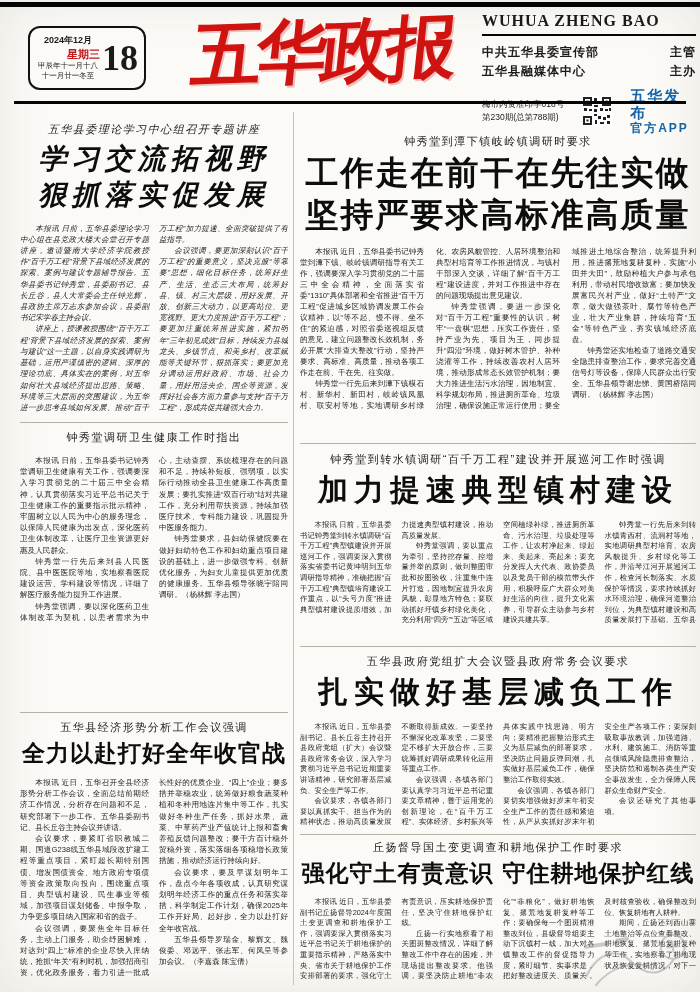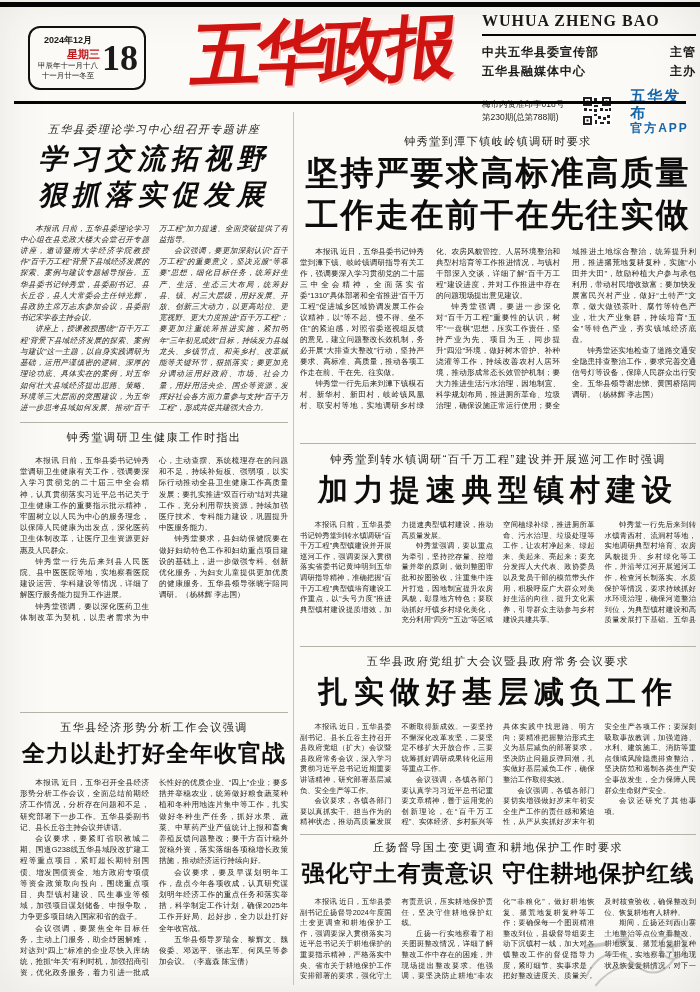--- a/index.html
+++ b/index.html
@@ -169,22 +169,22 @@
     <div class="body">
         <p class="para">本报讯 日前，五华县委理论学习中心组在县党政大楼大会堂召开专题讲座，邀请暨南大学经济学院教授作“百千万工程”背景下县域经济发展的探索、案例与建议专题辅导报告。五华县委书记钟秀堂，县委副书记、县长丘谷，县人大常委会主任钟光辉，县政协主席万志东参加会议，县委副书记宋学春主持会议。</p>
         <p class="para">讲座上，授课教授围绕“‘百千万工程’背景下县域经济发展的探索、案例与建议”这一主题，以自身实践调研为基础，运用严谨缜密的逻辑、深厚的理论功底、具体实在的案例，对五华如何壮大县域经济提出思路、策略、环境等三大层面的突围建议，为五华进一步思考县域如何发展、推动“百千万工程”加力提速、全面突破提供了有益指导。</p>
         <p class="para">会议强调，要更加深刻认识“百千万工程”的重要意义，坚决克服“等靠要”思想，细化目标任务，统筹好生产、生活、生态三大布局，统筹好县、镇、村三大层级，用好发展、开放、创新三大动力，以更高站位、更宽视野、更大力度推进“百千万工程”；要更加注重统筹推进实施，紧扣明年“三年初见成效”目标，持续发力县城龙头、乡镇节点、和美乡村、改革赋能等关键环节，狠抓落实；要更加充分调动运用好政府、市场、社会力量，用好用活央企、国企等资源，发挥好社会各方面力量参与支持“百千万工程”，形成共促共建强大合力。</p>
       </div>
   </div>
 
   <div class="article a-main" style="left:300px; top:134px; width:396px;">
     <div class="kicker">钟秀堂到潭下镇岐岭镇调研时要求</div>
     <div class="headline">
+      <div>工作走在前干在先往实做</div>
       <div>坚持严要求高标准高质量</div>
-      <div>工作走在前干在先往实做</div>
     </div>
     <div class="body">
         <p class="para">本报讯 近日，五华县委书记钟秀堂到潭下镇、岐岭镇调研指导有关工作，强调要深入学习贯彻党的二十届三中全会精神，全面落实省委“1310”具体部署和全省推进“百千万工程”促进城乡区域协调发展工作会议精神，以“等不起、慢不得、坐不住”的紧迫感，对照省委巡视组反馈的意见，建立问题整改长效机制，务必开展“大排查大整改”行动，坚持严要求、高标准、高质量，推动各项工作走在前、干在先、往实做。</p>
         <p class="para">钟秀堂一行先后来到潭下镇模石村、新华村、新田村，岐岭镇凤凰村、联安村等地，实地调研乡村绿化、农房风貌管控、人居环境整治和典型村培育等工作推进情况，与镇村干部深入交谈，详细了解“百千万工程”建设进度，并对工作推进中存在的问题现场提出意见建议。</p>
         <p class="para">钟秀堂强调，要进一步深化对“百千万工程”重要性的认识，树牢“一盘棋”思想，压实工作责任，坚持产业为先、项目为王，同步提升“四沿”环境，做好树木管护、补种浇灌等工作，持续改善农村人居环境，推动形成常态长效管护机制；要大力推进生活污水治理，因地制宜、科学规划布局，推进厕所革命、垃圾治理，确保设施正常运行使用；要全域推进土地综合整治，统筹提升利用，推进撂荒地复耕复种，实施“小田并大田”，鼓励种植大户参与承包利用，带动村民增收致富；要加快发展富民兴村产业，做好“土特产”文章，做大做强茶叶、腐竹等特色产业，壮大产业集群，持续培育“五金”等特色产业，夯实镇域经济底盘。</p>
         <p class="para">钟秀堂还实地检查了道路交通安全隐患排查整治工作，要求完善交通信号灯等设备，保障人民群众出行安全。五华县领导谢忠悌、黄国桥陪同调研。（杨林辉 李志国）</p>
       </div>
   </div>
 
   <div class="hdivider" style="left:20px; top:422px; width:268px;"></div>

